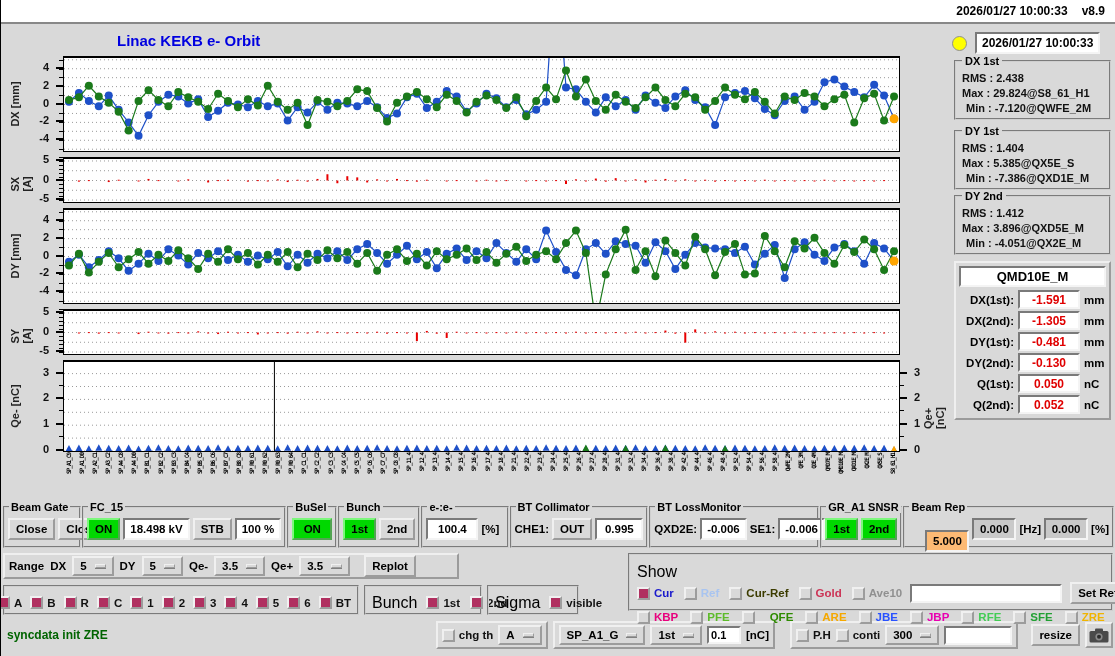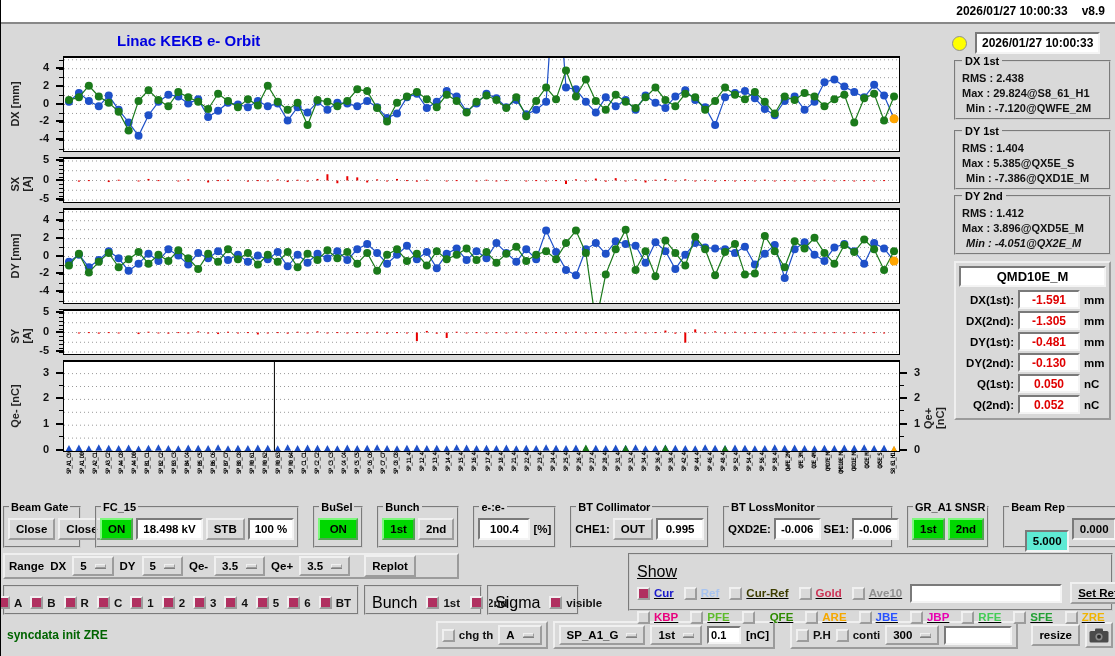--- a/index.html
+++ b/index.html
@@ -45,48 +45,48 @@
   .sline { font-weight:bold; font-size:11px; color:#111; padding:1.5px 0; white-space:nowrap; }
   .qmd { border:2px outset #efefef; margin:6px 4px 0 6px; padding:3px; background:#d9d9d9; }
   .qmdtitle { background:#fff; border:2px solid; border-color:#7a7a7a #f4f4f4 #f4f4f4 #7a7a7a;
               text-align:center; font-weight:bold; font-size:13px; padding:1px 0; margin-bottom:2px; }
   .qmdrow { display:flex; align-items:center; justify-content:flex-end; gap:4px; padding:1px 0; }
   .qmdlbl { font-weight:bold; font-size:11.5px; }
   .qmdval { width:62px; background:#fff; border:2px solid; border-color:#7a7a7a #f4f4f4 #f4f4f4 #7a7a7a;
             color:#e00000; font-weight:bold; font-size:12px; text-align:center; padding:0.5px 0; }
   .qmdunit { width:22px; font-weight:bold; font-size:11.5px; }
   
-  .ctrlrow1 { display:flex; align-items:flex-start; margin:2px 1px 0 2px; gap:14px; }
+  .ctrlrow1 { display:flex; align-items:flex-start; margin:2px 1px 0 2px; gap:1px; }
   .gbox { border:2px groove #cfcfcf; position:relative; padding:7px 3px 3px 3px; height:42px;
           display:flex; align-items:center; gap:3px; }
   .gbox .gtitle { position:absolute; top:-7px; left:4px; background:#d9d9d9; padding:0 2px;
                   font-weight:bold; font-size:11px; white-space:nowrap; }
   .btn { background:#d9d9d9; border:2px outset #f0f0f0; font-weight:bold; font-size:11.5px;
          padding:3px 6px; cursor:pointer; white-space:nowrap; text-align:center; }
   .btn.green { background:#00d800; border-color:#7cf87c; }
   .vbox { background:#fff; border:2px solid; border-color:#7a7a7a #f4f4f4 #f4f4f4 #7a7a7a;
           font-weight:bold; font-size:11.5px; padding:3px 5px; white-space:nowrap; text-align:center; }
   .vbox.gray { background:#c9c9c9; }
-  .vbox.pink { background:#5eead4;margin-top:24px; }
+  .vbox.pink { background:#fdba74;margin-top:24px; }
   .inlbl { font-weight:bold; font-size:11.5px; white-space:nowrap; }
   .ctrl23 { display:flex; margin:5px 1px 0 2px; }
   .left23 { width:621px; }
   .rangeframe { border:2px outset #efefef; display:flex; align-items:center; gap:6px; padding:2px 4px; height:26px; width:456px; }
   .opt { background:#d9d9d9; border:2px outset #f0f0f0; display:inline-flex; align-items:center;
          gap:8px; font-weight:bold; font-size:11.5px; padding:2px 6px; cursor:pointer; }
   .opt .dash { width:11px; height:4px; background:#d9d9d9; border:1px outset #f0f0f0; box-shadow:0 1px 0 #808080; }
   .secrow { display:flex; gap:5px; margin-top:6px; }
   .gbox2 { border:2px groove #cfcfcf; position:relative; padding:8px 6px 3px 6px; height:30px;
            display:flex; align-items:center; gap:9px; }
   .cbitem { display:inline-flex; align-items:center; gap:4px; cursor:pointer; }
   .cb { width:13px; height:13px; background:#d9d9d9; border:2px outset #f0f0f0; flex:none; }
   .cb.on { background:#b03060; }
   .cblabel { font-weight:bold; font-size:11.5px; color:#111; white-space:nowrap; }
   .showbox { border:2px groove #cfcfcf; position:relative; margin-left:4px; width:485px; height:58px;
-             padding:8px 5px 2px 7px;text-decoration:underline; }
+             padding:8px 5px 2px 7px; }
   .showrow { display:flex; align-items:center; gap:8px; height:24px; }
   .showinput { width:190px; height:19px; background:#fff; border:2px solid; border-color:#7a7a7a #f4f4f4 #f4f4f4 #7a7a7a;
                font-size:11px; padding:0 3px; }
   .statusbar { display:flex; align-items:center; margin:5px 2px 0 2px; height:30px; gap:5px; }
   .statusmsg { color:#006400; font-weight:bold; font-size:12px; margin-left:4px; flex:none; }
   .sframe { border:2px outset #efefef; display:flex; align-items:center; gap:5px; padding:2px 4px; height:28px; }
   .smallinput { width:34px; height:18px; background:#fff; border:2px solid; border-color:#7a7a7a #f4f4f4 #f4f4f4 #7a7a7a;
                 font-size:11px; font-weight:bold; padding:0 2px; }
   .blankinput { width:68px; height:19px; background:#fff; border:2px solid; border-color:#7a7a7a #f4f4f4 #f4f4f4 #7a7a7a; }
   .cambtn { border:2px outset #f0f0f0; background:#d9d9d9; width:28px; height:26px; display:flex;
@@ -983,21 +983,21 @@
         <span class="gtitle">DY 1st</span>
         <div class="sline"><span>RMS :</span> <span>1.404</span></div>
         <div class="sline"><span>Max :</span> <span>5.385@QX5E_S</span></div>
         <div class="sline" style="padding-left:4px;"><span>Min :</span> <span>-7.386@QXD1E_M</span></div>
       </div>
 
       <div class="sgroup">
         <span class="gtitle">DY 2nd</span>
         <div class="sline"><span>RMS :</span> <span>1.412</span></div>
         <div class="sline"><span>Max :</span> <span>3.896@QXD5E_M</span></div>
-        <div class="sline" style="padding-left:4px;font-style:italic;"><span>Min :</span> <span>-4.051@QX2E_M</span></div>
+        <div class="sline" style="padding-left:4px;"><span>Min :</span> <span>-4.051@QX2E_M</span></div>
       </div>
 
       <div class="qmd">
         <div class="qmdtitle">QMD10E_M</div>
         <div>
             <div class="qmdrow">
               <span class="qmdlbl">DX(1st):</span>
               <span class="qmdval">-1.591</span>
               <span class="qmdunit">mm</span>
             </div>

